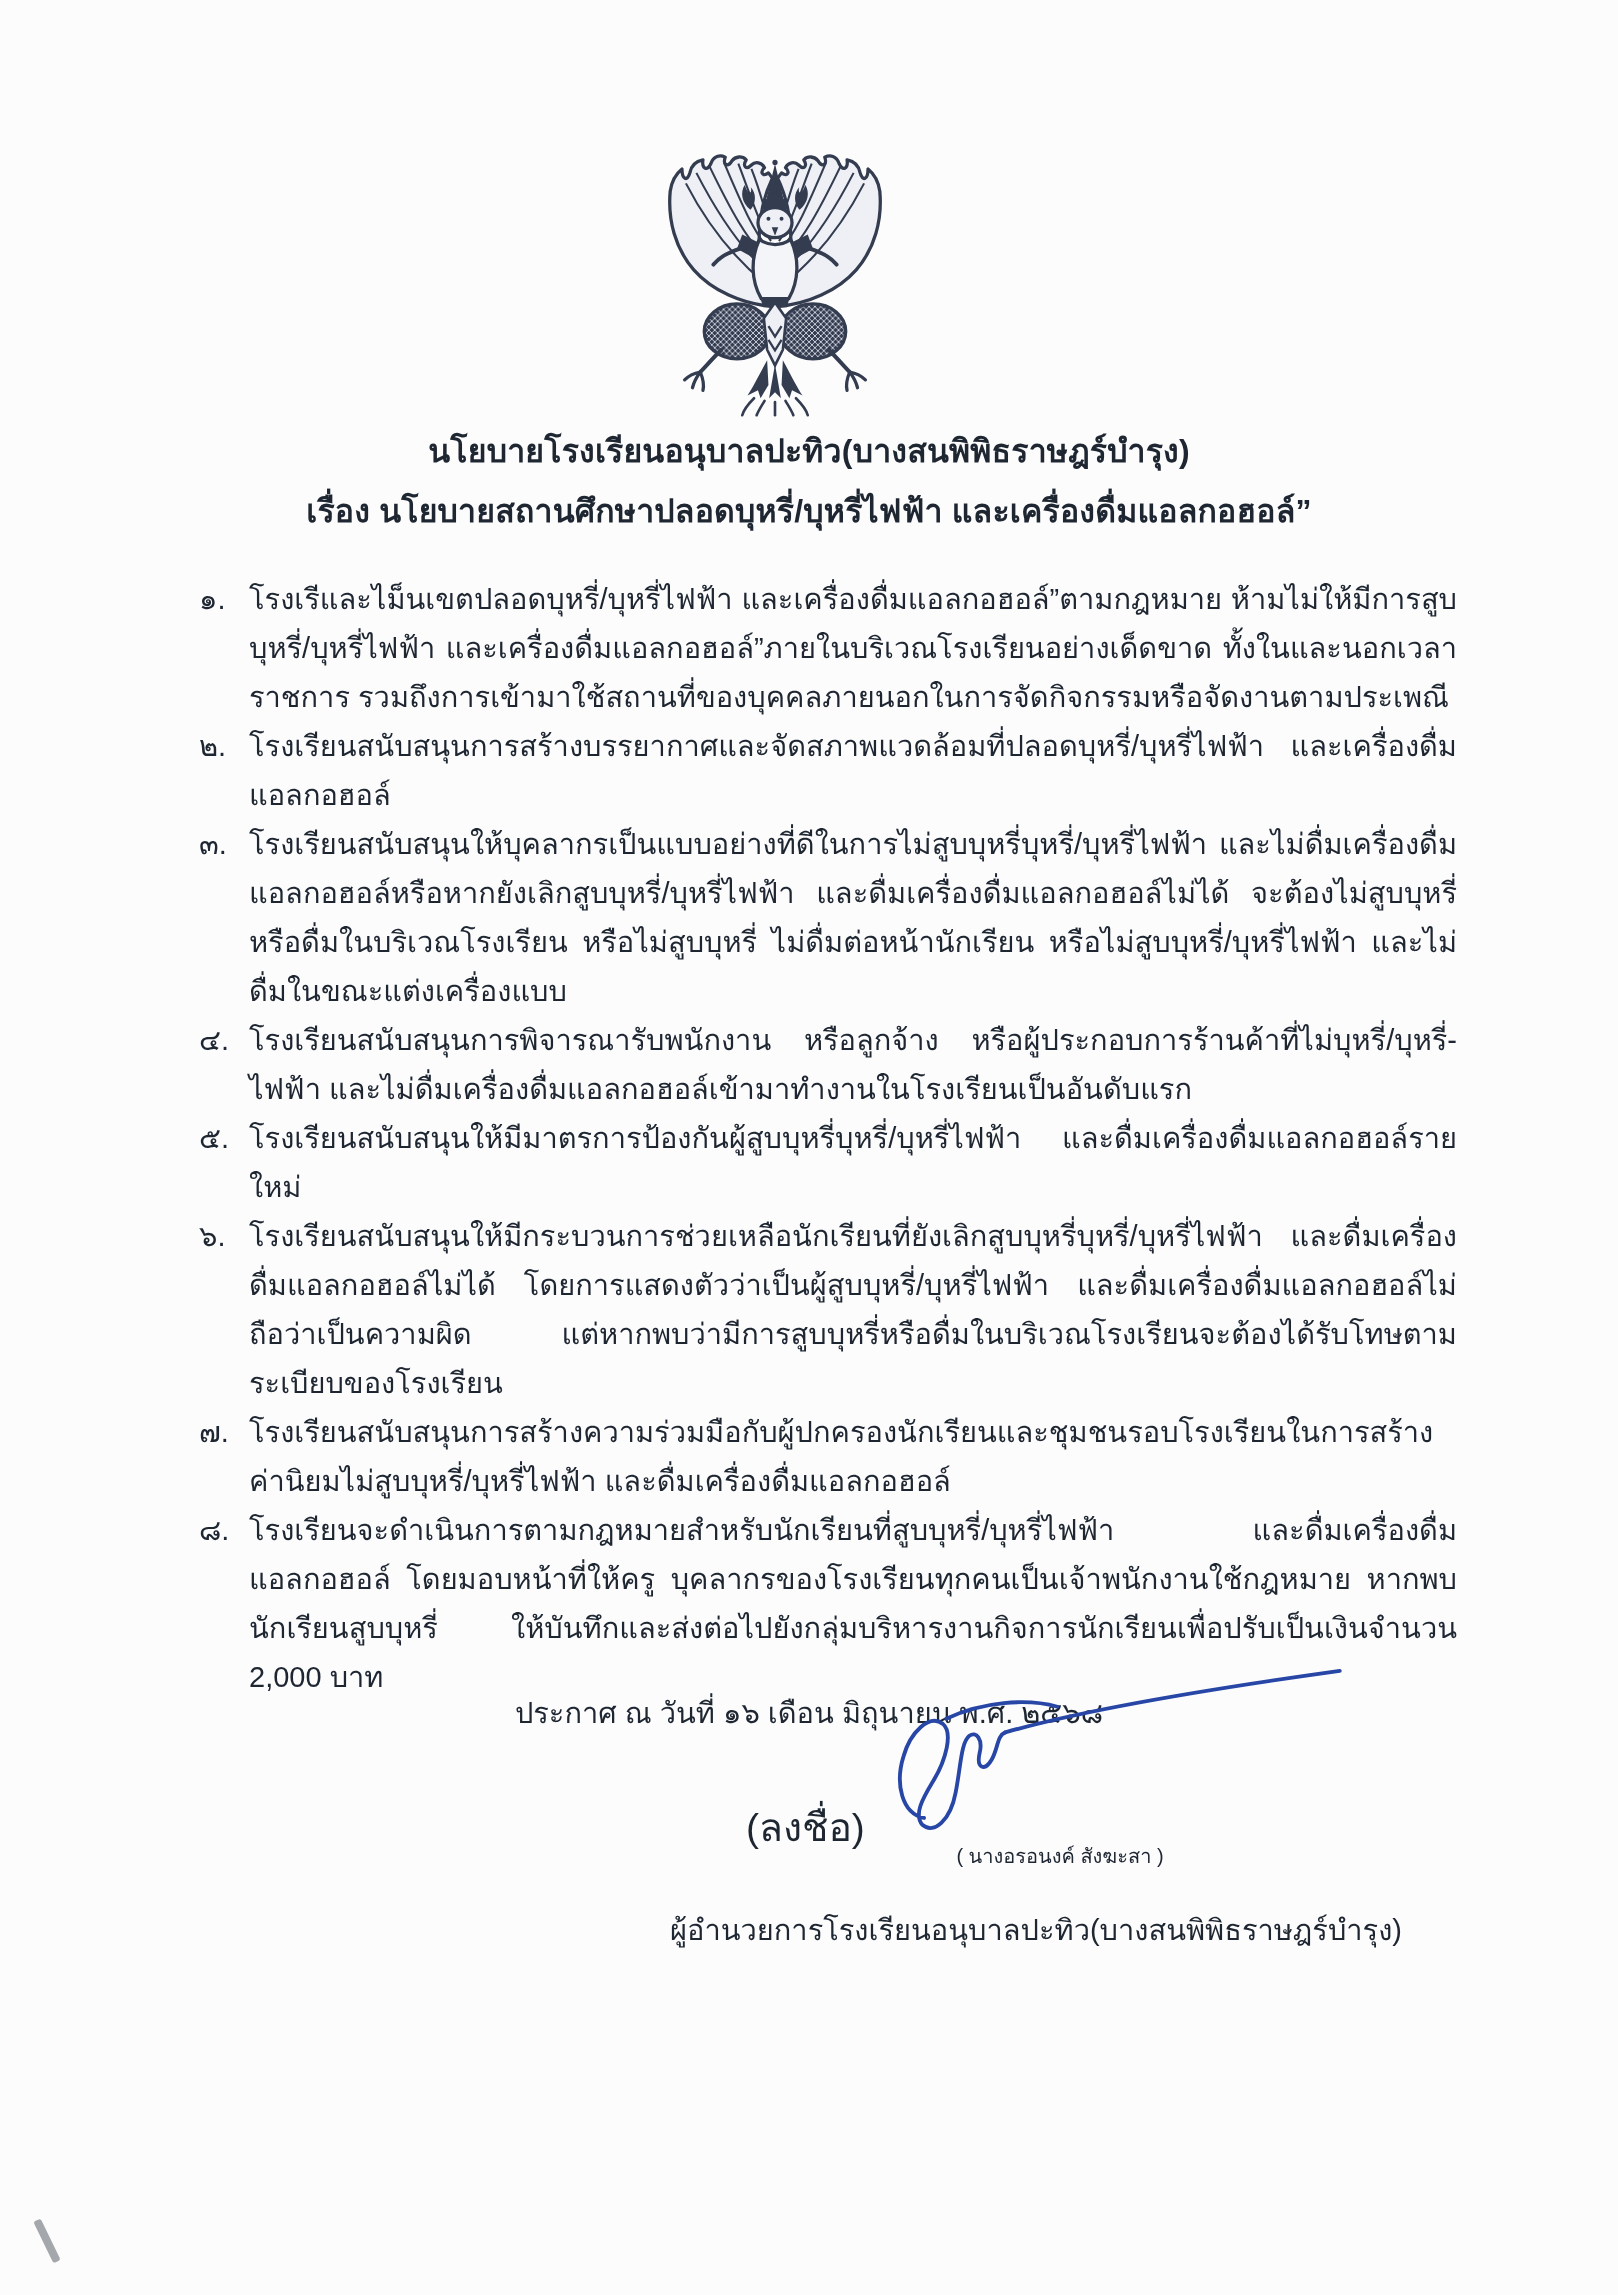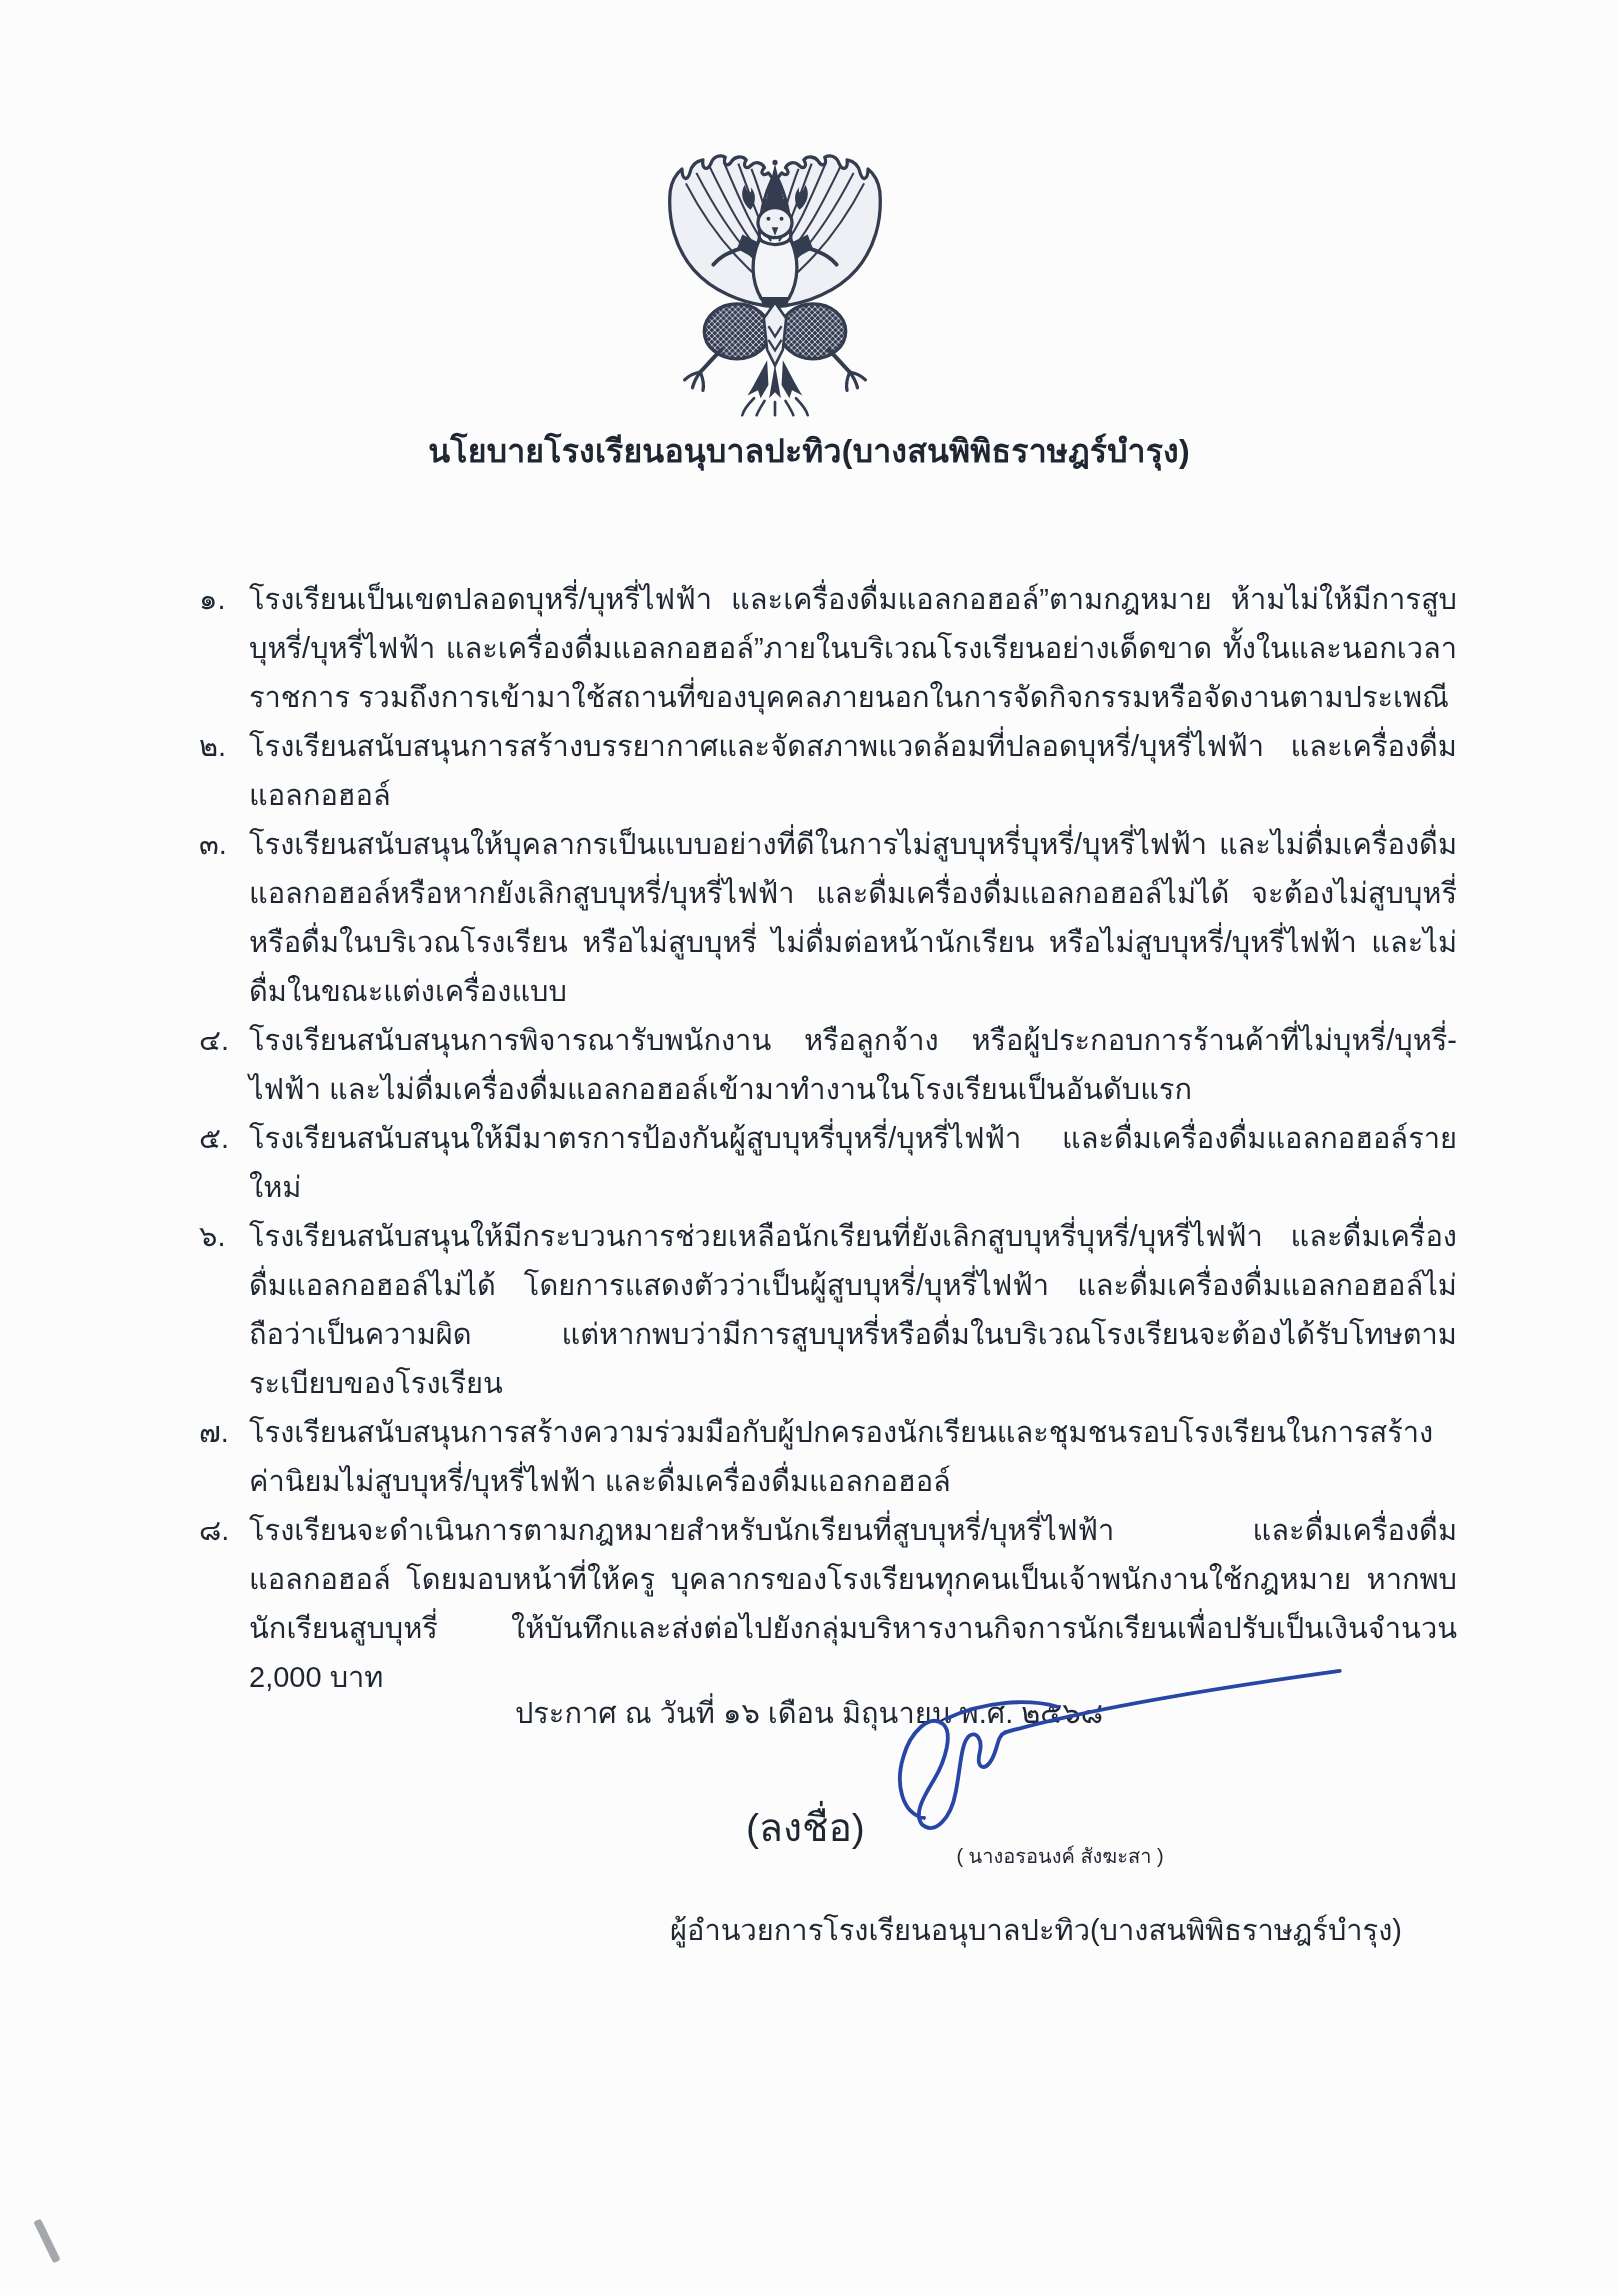--- a/index.html
+++ b/index.html
@@ -167,26 +167,27 @@
     <use href="#legL"></use>
     <use href="#legL" transform="translate(400,0) scale(-1,1)"></use>
 
     <use href="#sprayL"></use>
     <use href="#sprayL" transform="translate(400,0) scale(-1,1)"></use>
     <path d="M200,398 L200,418" stroke="#343c50" stroke-width="4" stroke-linecap="round"></path>
   </svg>
 
   <div class="title-block">
     <div class="title-line">นโยบายโรงเรียนอนุบาลปะทิว(บางสนพิพิธราษฎร์บำรุง)</div>
+    <div class="title-line">เรื่อง นโยบายสถานศึกษาปลอดบุหรี่/บุหรี่ไฟฟ้า และเครื่องดื่มแอลกอฮอล์”</div>
   </div>
 
   <div class="items">
     <div class="item">
       <span class="item-num">๑.</span>
-      <span class="item-text">โรงเรียนเป็นเขตปลอดบุหรี่/บุหรี่ไฟฟ้า และเครื่องดื่มแอลกอฮอล์”ตามกฎหมาย ห้ามไม่ให้มีการสูบบุหรี่/บุหรี่ไฟฟ้า และเครื่องดื่มแอลกอฮอล์”ภายในบริเวณโรงเรียนอย่างเด็ดขาด ทั้งในและนอกเวลาราชการ รวมถึงการเข้ามาใช้สถานที่ของบุคคลภายนอกในการจัดกิจกรรมหรือจัดงานตามประเพณี</span>
+      <span class="item-text">โรงเรีและไม็นเขตปลอดบุหรี่/บุหรี่ไฟฟ้า และเครื่องดื่มแอลกอฮอล์”ตามกฎหมาย ห้ามไม่ให้มีการสูบบุหรี่/บุหรี่ไฟฟ้า และเครื่องดื่มแอลกอฮอล์”ภายในบริเวณโรงเรียนอย่างเด็ดขาด ทั้งในและนอกเวลาราชการ รวมถึงการเข้ามาใช้สถานที่ของบุคคลภายนอกในการจัดกิจกรรมหรือจัดงานตามประเพณี</span>
     </div>
     <div class="item">
       <span class="item-num">๒.</span>
       <span class="item-text">โรงเรียนสนับสนุนการสร้างบรรยากาศและจัดสภาพแวดล้อมที่ปลอดบุหรี่/บุหรี่ไฟฟ้า และเครื่องดื่มแอลกอฮอล์</span>
     </div>
     <div class="item">
       <span class="item-num">๓.</span>
       <span class="item-text">โรงเรียนสนับสนุนให้บุคลากรเป็นแบบอย่างที่ดีในการไม่สูบบุหรี่บุหรี่/บุหรี่ไฟฟ้า และไม่ดื่มเครื่องดื่มแอลกอฮอล์หรือหากยังเลิกสูบบุหรี่/บุหรี่ไฟฟ้า และดื่มเครื่องดื่มแอลกอฮอล์ไม่ได้ จะต้องไม่สูบบุหรี่หรือดื่มในบริเวณโรงเรียน หรือไม่สูบบุหรี่ ไม่ดื่มต่อหน้านักเรียน หรือไม่สูบบุหรี่/บุหรี่ไฟฟ้า และไม่ดื่มในขณะแต่งเครื่องแบบ</span>
     </div>
     <div class="item">

